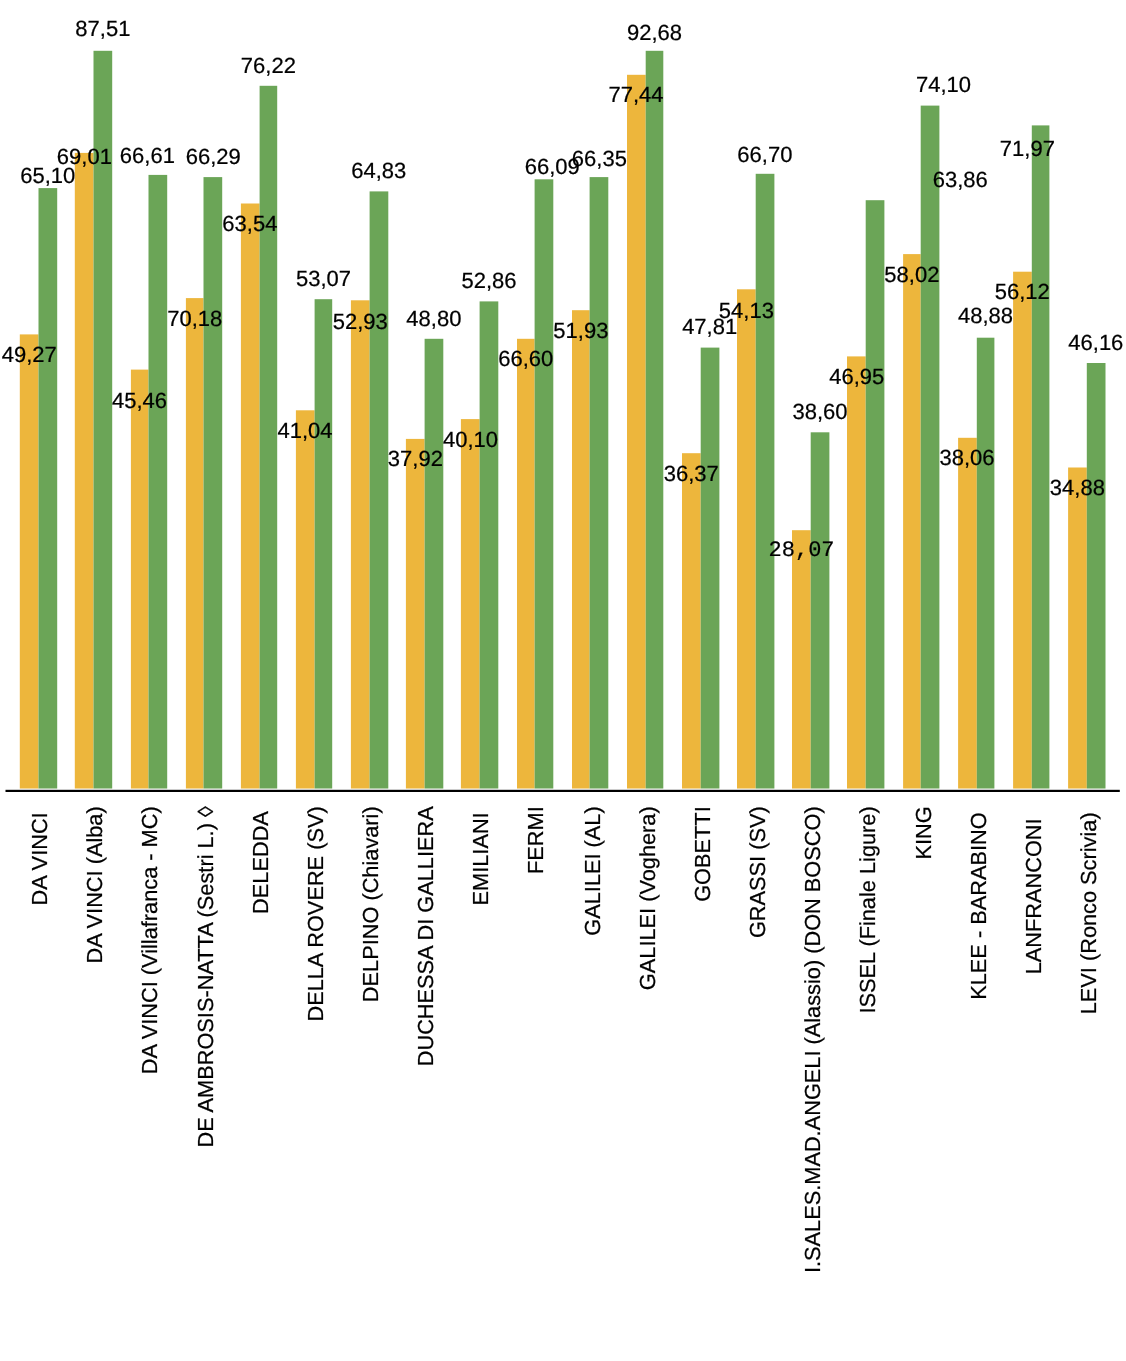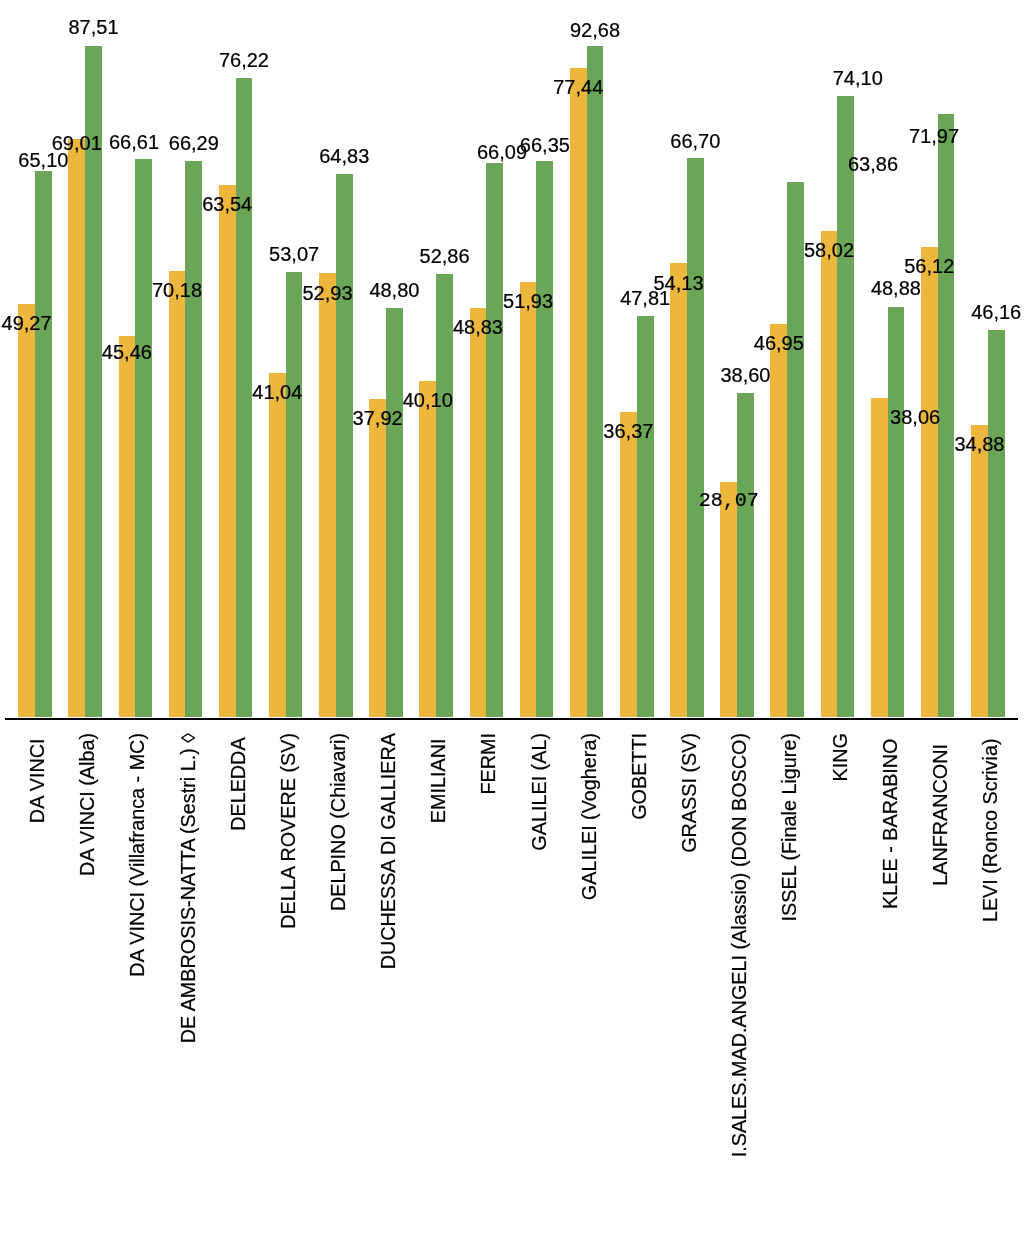--- a/index.html
+++ b/index.html
@@ -69,51 +69,51 @@
     </div>
   </div>
 
   <div class="axis-line"></div>
 
   <div class="layer" id="vlabels">
     <div class="vlabel" style="left: 26.59px; top: 333.37px;">49,27</div>
     <div class="vlabel" style="left: 43.37px; top: 170.43px;">65,10</div>
     <div class="vlabel" style="left: 76.74px; top: 153.37px;">69,01</div>
     <div class="vlabel" style="left: 93.52px; top: 36.5px;">87,51</div>
-    <div class="vlabel" style="left: 126.89px; top: 362px;">45,46</div>
+    <div class="vlabel" style="left: 126.89px; top: 375px;">45,46</div>
     <div class="vlabel" style="left: 134px; top: 152.17px; text-align: right;">66,61</div>
     <div class="vlabel" style="left: 177.04px; top: 300.19px;">70,18</div>
     <div class="vlabel" style="left: 193.82px; top: 153.46px;">66,29</div>
     <div class="vlabel" style="left: 227.19px; top: 213.8px;">63,54</div>
     <div class="vlabel" style="left: 243.97px; top: 70.25px;">76,22</div>
     <div class="vlabel" style="left: 277.34px; top: 402.33px;">41,04</div>
     <div class="vlabel" style="left: 294.12px; top: 264.23px;">53,07</div>
     <div class="vlabel" style="left: 327.49px; top: 302.7px;">52,93</div>
     <div class="vlabel" style="left: 344.27px; top: 165.69px;">64,83</div>
     <div class="vlabel" style="left: 377.64px; top: 428.47px;">37,92</div>
     <div class="vlabel" style="left: 394.42px; top: 300px;">48,80</div>
     <div class="vlabel" style="left: 427.79px; top: 410.2px;">40,10</div>
     <div class="vlabel" style="left: 444.57px; top: 265.99px;">52,86</div>
-    <div class="vlabel" style="left: 477.94px; top: 337.05px;">48,83</div>
+    <div class="vlabel" style="left: 477.94px; top: 337.05px;">66,60</div>
     <div class="vlabel" style="left: 502px; top: 162.23px;">66,09</div>
     <div class="vlabel" style="left: 528.09px; top: 311.08px;">51,93</div>
     <div class="vlabel" style="left: 544.87px; top: 154.75px;">66,35</div>
     <div class="vlabel" style="left: 578.24px; top: 97.33px;">77,44</div>
     <div class="vlabel" style="left: 595.02px; top: 39.6px;">92,68</div>
     <div class="vlabel" style="left: 628.39px; top: 441.46px;">36,37</div>
     <div class="vlabel" style="left: 645.17px; top: 308.3px;">47,81</div>
     <div class="vlabel" style="left: 678.54px; top: 292.64px;">54,13</div>
     <div class="vlabel" style="left: 695.32px; top: 150.52px;">66,70</div>
     <div class="vlabel" style="left: 728.69px; top: 511px; font-family: Liberation Mono, monospace;">28,07</div>
     <div class="vlabel" style="left: 745.47px; top: 385.47px;">38,60</div>
     <div class="vlabel" style="left: 778.84px; top: 352.81px;">46,95</div>
     <div class="vlabel" style="left: 842px; top: 173.82px; margin-left: 31px;">63,86</div>
     <div class="vlabel" style="left: 828.99px; top: 260.05px;">58,02</div>
     <div class="vlabel" style="left: 845.77px; top: 88.02px; margin-left: 12px;">74,10</div>
-    <div class="vlabel" style="left: 879.14px; top: 427.3px; margin-left: 36px;">38,06</div>
+    <div class="vlabel" style="left: 879.14px; top: 427.3px;">38,06</div>
     <div class="vlabel" style="left: 895.92px; top: 297.93px;">48,88</div>
     <div class="vlabel" style="left: 929.29px; top: 275.97px;">56,12</div>
     <div class="vlabel" style="left: 934px; top: 105.86px; margin-top: 40px;">71,97</div>
     <div class="vlabel" style="left: 979.44px; top: 453.94px;">34,88</div>
     <div class="vlabel" style="left: 996.22px; top: 322.13px;">46,16</div>
   </div>
 
   <div class="layer" id="clabels">
     <div class="clabel" style="left: 28.1px; top: 732.5px;">DA VINCI </div>
     <div class="clabel" style="left: 78.25px; top: 732.5px;">DA VINCI (Alba)</div>

